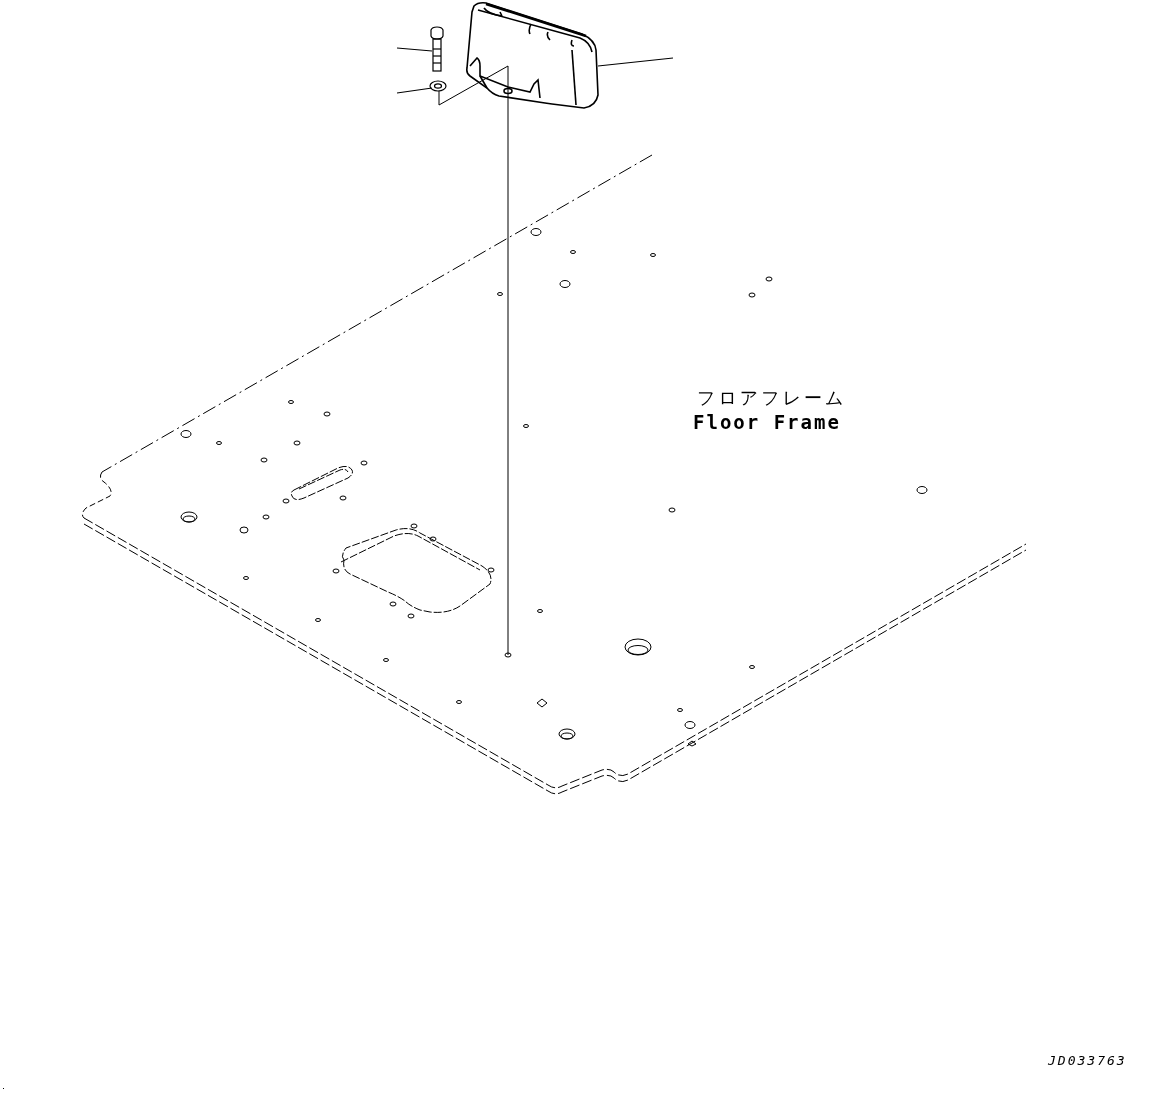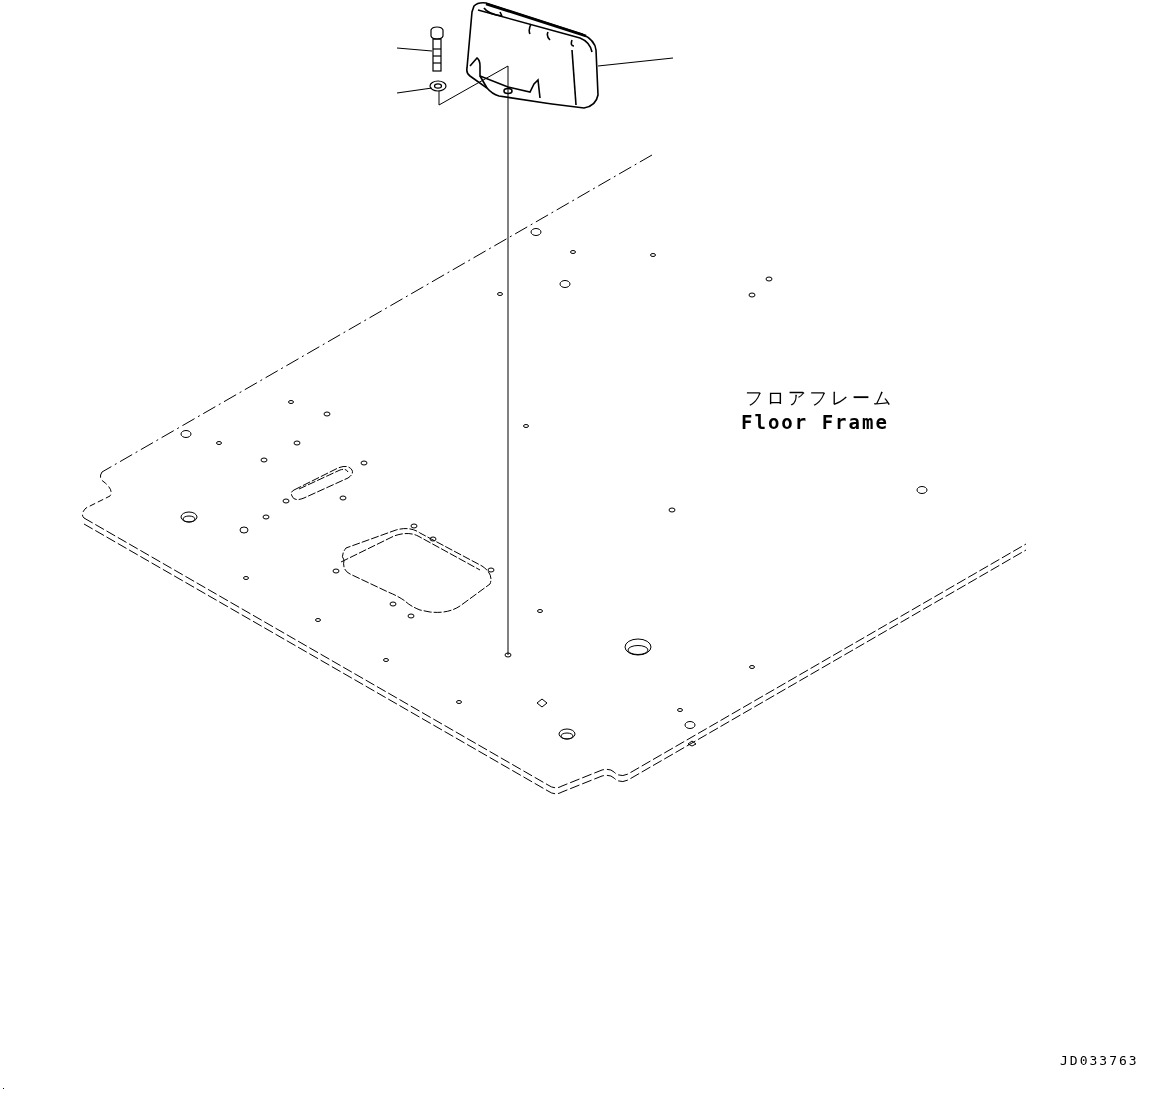--- a/index.html
+++ b/index.html
@@ -4,25 +4,24 @@
 <style>
   html, body { margin: 0; padding: 0; background: #ffffff; }
   body { width: 1163px; height: 1098px; position: relative; overflow: hidden; }
   #diagram { position: absolute; left: 0; top: 0; width: 1163px; height: 1098px; }
   .label {
     position: absolute;
     font-family: "DejaVu Sans Mono", monospace;
     color: #000;
     white-space: nowrap;
     letter-spacing: 2px;
-    margin-left: 48px;
   }
   #label-jp { left: 697px; top: 386px; font-size: 18px; letter-spacing: 3px; }
   #label-en { left: 693px; top: 411px; font-size: 19px; letter-spacing: 2px; font-weight: bold; }
-  #drawing-id { left: 1012px; top: 1053px; font-size: 13px; letter-spacing: 2px; }
+  #drawing-id { left: 1048px; top: 1053px; font-size: 13px; letter-spacing: 2px; font-style: italic; }
 </style>
 </head>
 <body>
 
 <svg id="diagram" viewBox="0 0 1163 1098" xmlns="http://www.w3.org/2000/svg">
   <g fill="none" stroke="#000" stroke-width="1.2">
 
     <line x1="397" y1="48" x2="432" y2="51"></line>
     <line x1="397" y1="93" x2="432" y2="88"></line>
     <line x1="598" y1="66" x2="673" y2="58"></line>

